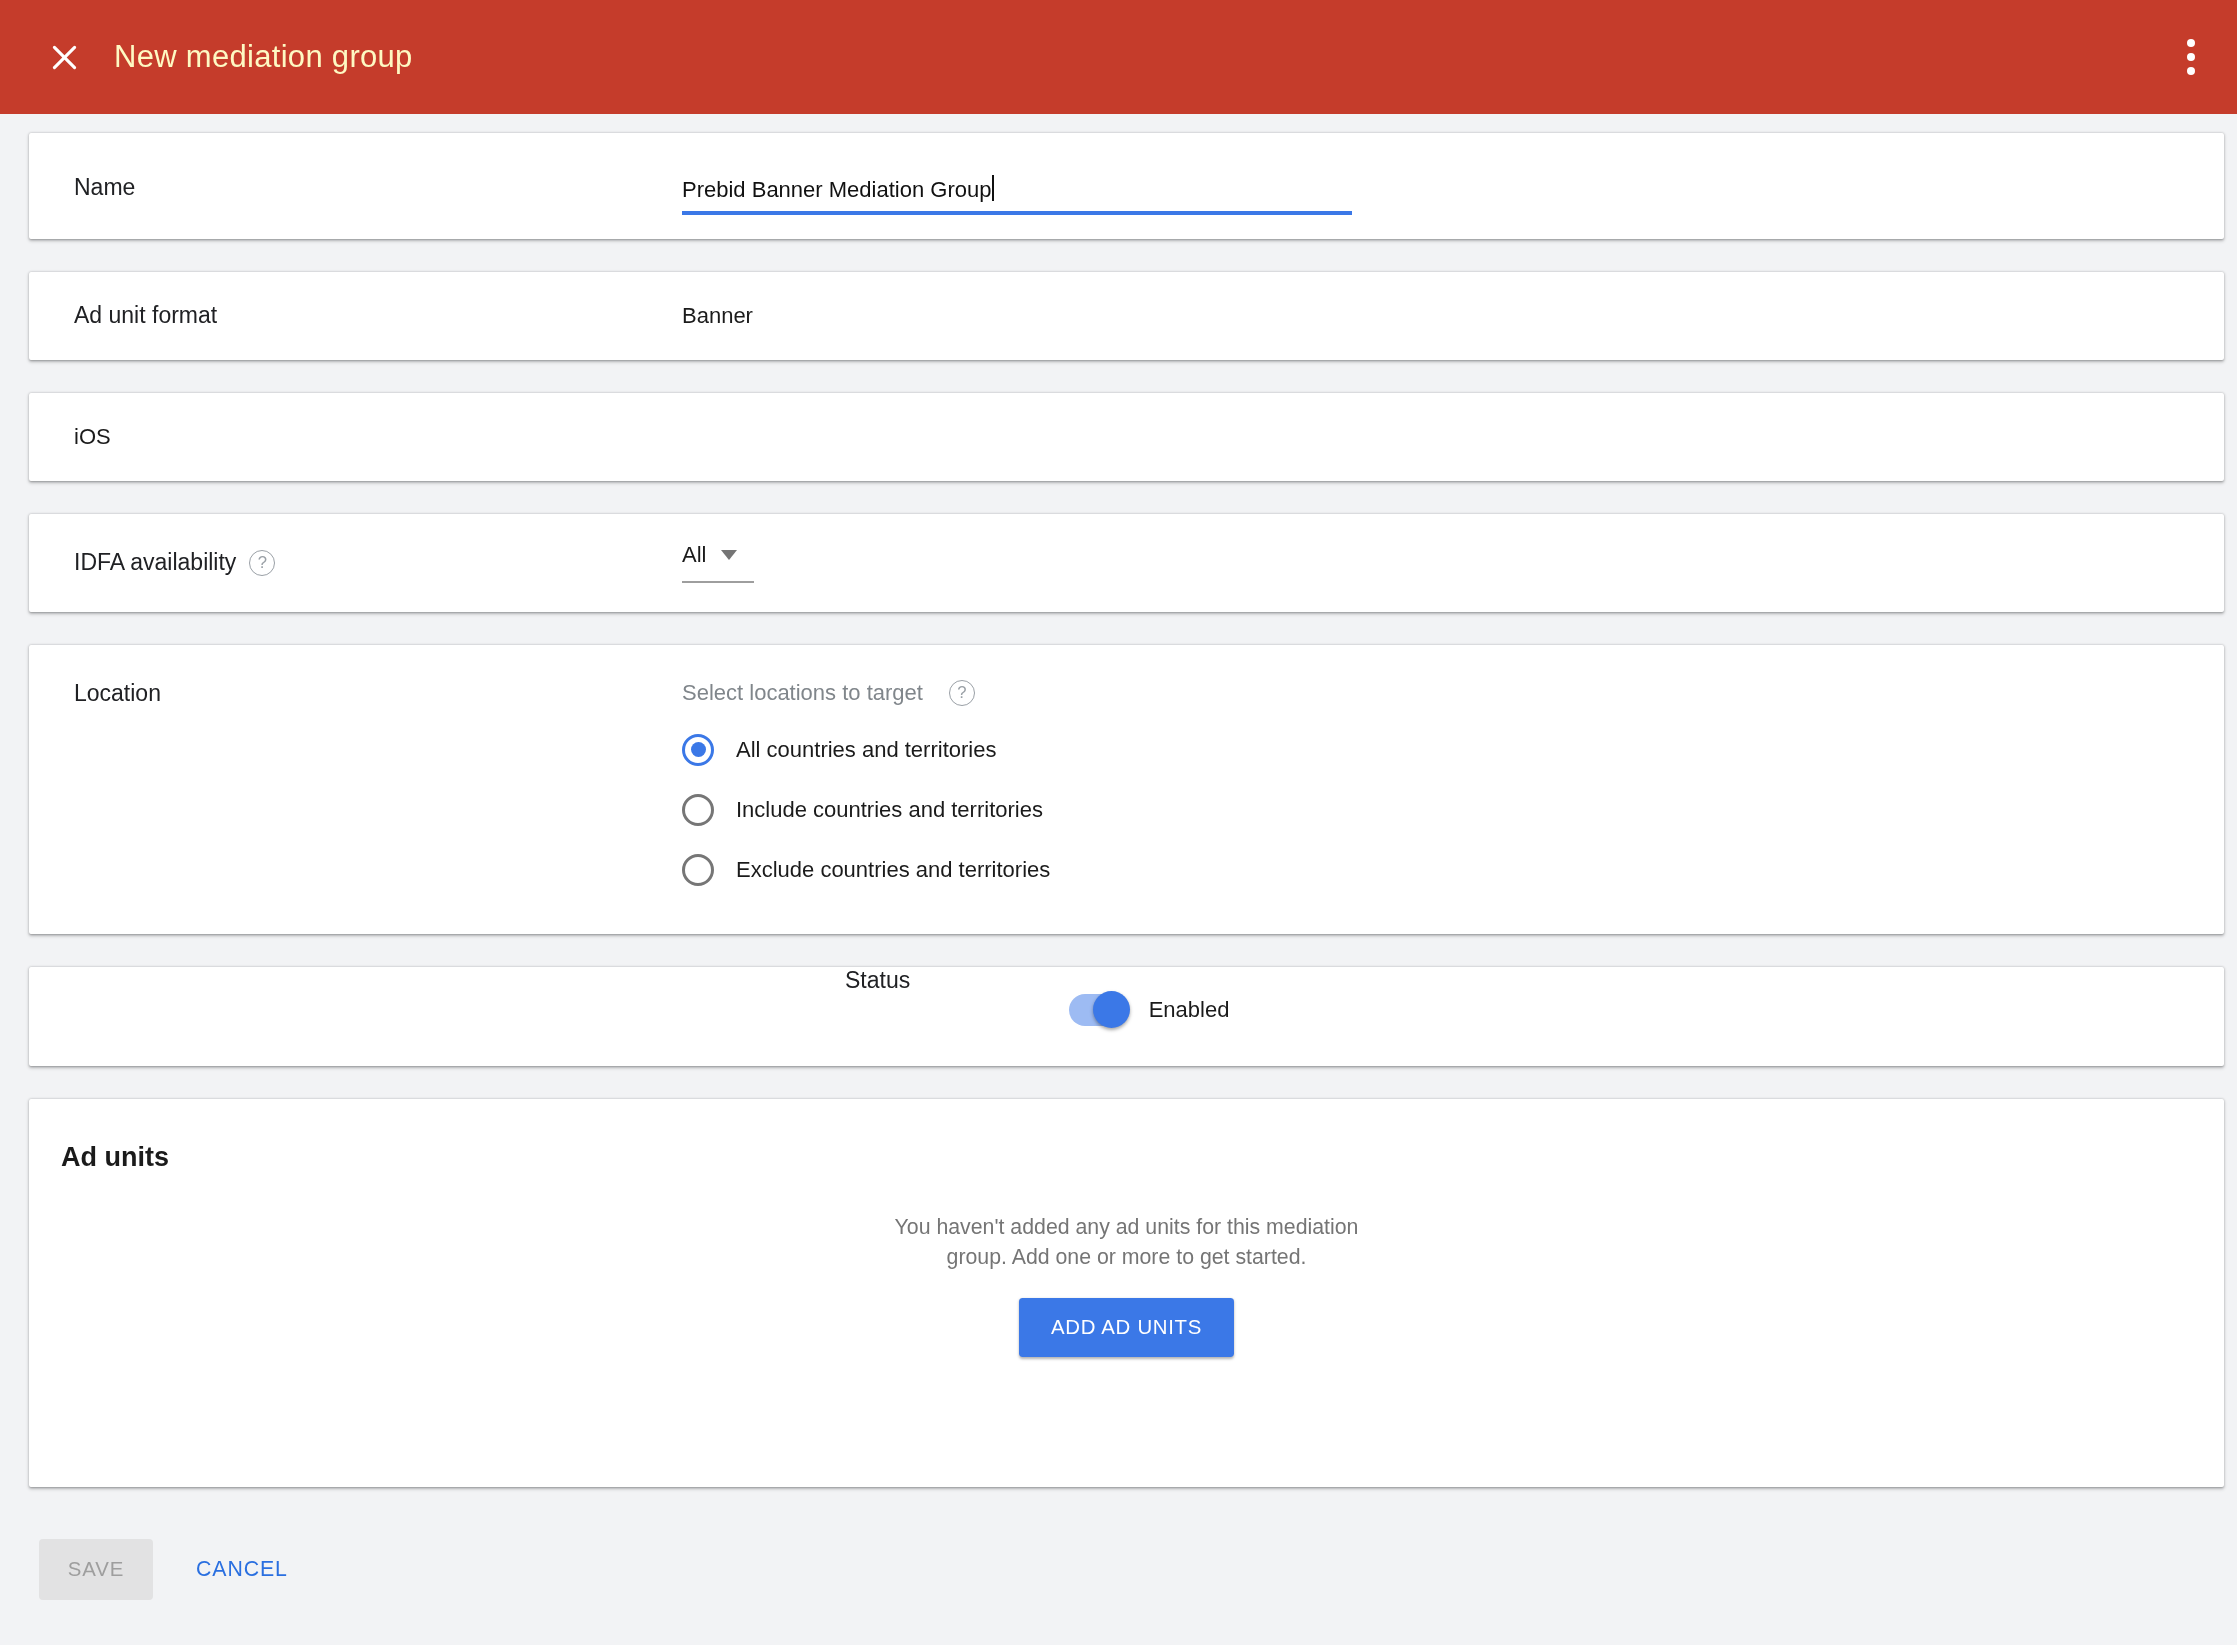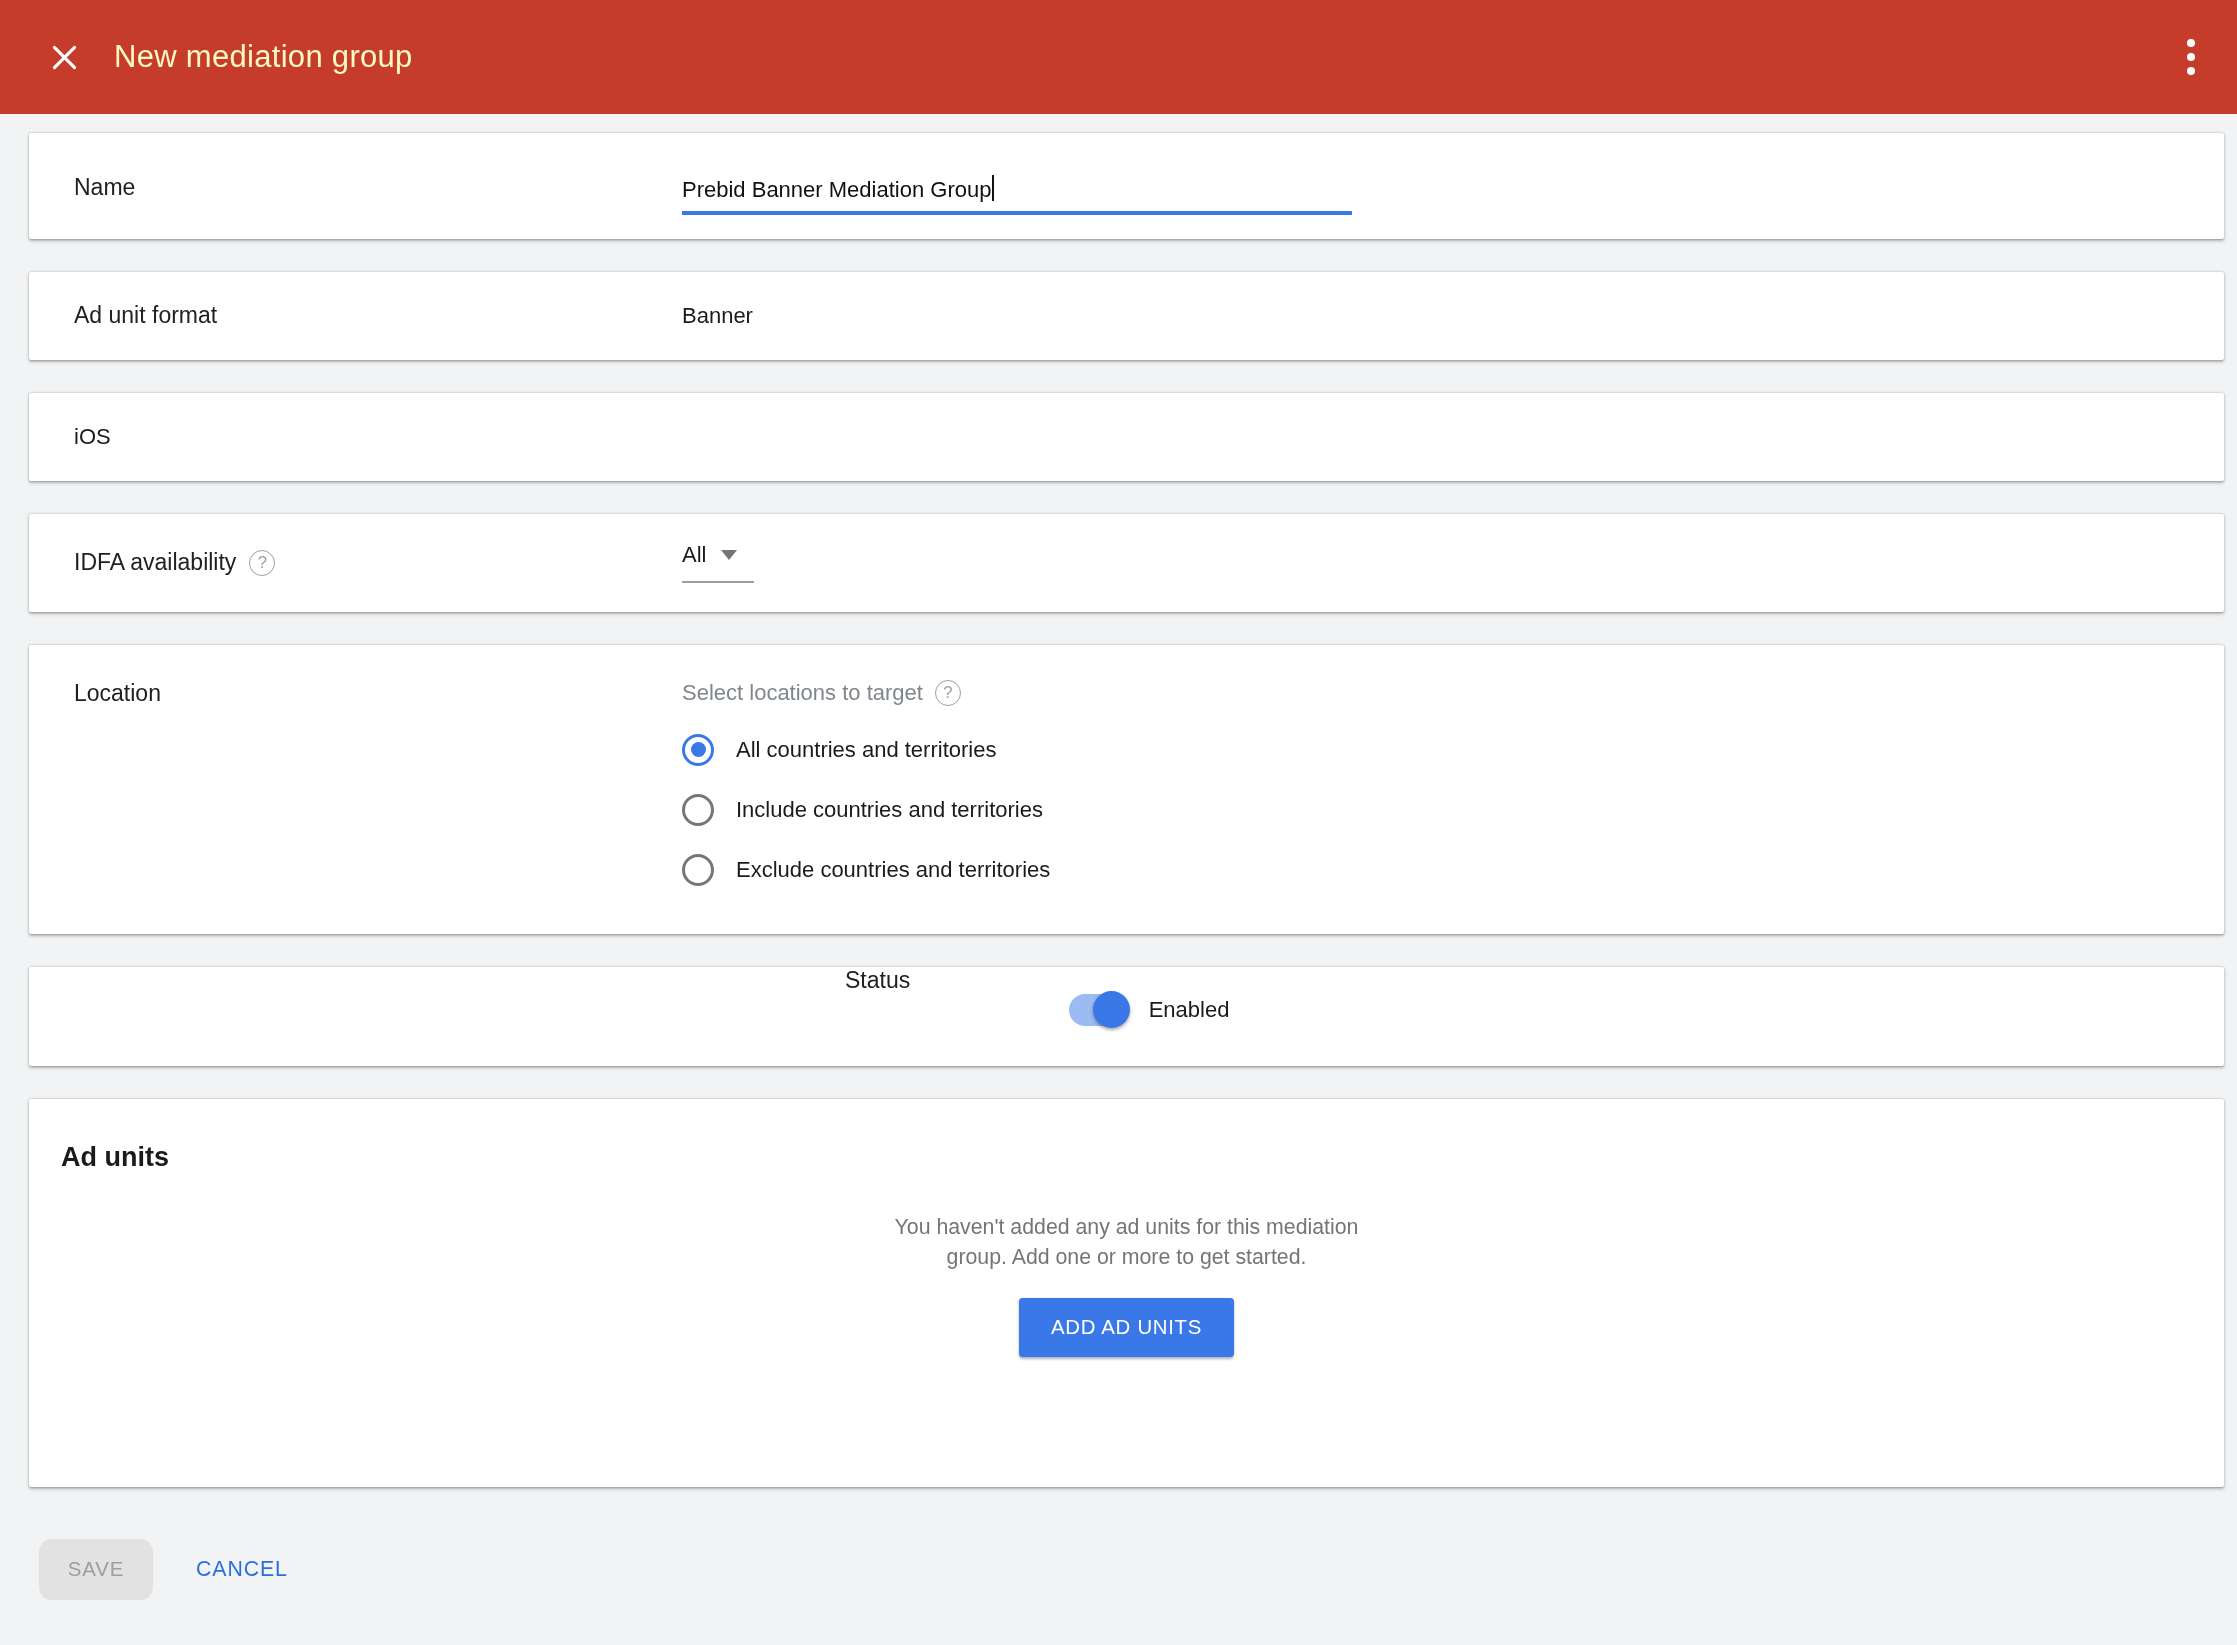--- a/index.html
+++ b/index.html
@@ -72,21 +72,21 @@
   .select-value{font-size:22px;color:#1b1b1b;}
   .select-arrow{
     margin-left:15px;width:0;height:0;
     border-left:8.3px solid transparent;border-right:8.3px solid transparent;
     border-top:10.2px solid #757575;
   }
   .select-underline{width:72px;height:1.9px;background:#9E9E9E;margin-top:13px;}
   
   .location-card{padding-top:35px;padding-bottom:48px;}
   .location-card .label-col{align-items:flex-start;}
-  .group-label{display:flex;align-items:center;gap:12px;font-size:22px;color:#80868B;}
+  .group-label{display:flex;align-items:center;gap:26px;font-size:22px;color:#80868B;}
   .radio-row{display:flex;align-items:center;gap:22px;margin-top:28px;cursor:pointer;}
   .radio-row:first-of-type{margin-top:26px;}
   .radio-outer{
     width:32px;height:32px;flex:none;border-radius:50%;
     border:3.7px solid #767676;
     display:flex;align-items:center;justify-content:center;
   }
   .radio-dot{display:none;width:15px;height:15px;border-radius:50%;background:var(--accent);}
   .radio-row.selected .radio-outer{border-color:var(--accent);}
   .radio-row.selected .radio-dot{display:block;}
@@ -114,21 +114,21 @@
     font-family:inherit;font-size:20.4px;font-weight:500;letter-spacing:0.7px;
     border:none;border-radius:3.7px;cursor:pointer;
     box-shadow:0 1.9px 2.8px rgba(0,0,0,.30);
   }
   
   .footer{display:flex;align-items:center;margin:52px 0 0 39px;}
   .save-btn{
     width:114px;height:61px;
     background:#E2E2E3;color:#9E9E9E;
     font-family:inherit;font-size:20.4px;font-weight:500;letter-spacing:0.9px;
-    border:none;border-radius:13px;cursor:default;
+    border:none;border-radius:4px;cursor:default;
   }
   .cancel-btn{
     margin-left:37px;background:none;border:none;cursor:pointer;
     color:#2A6FE0;font-family:inherit;font-size:21.3px;font-weight:500;letter-spacing:0.9px;
   }
 </style>
 </head>
 <body>
 
 <div>

